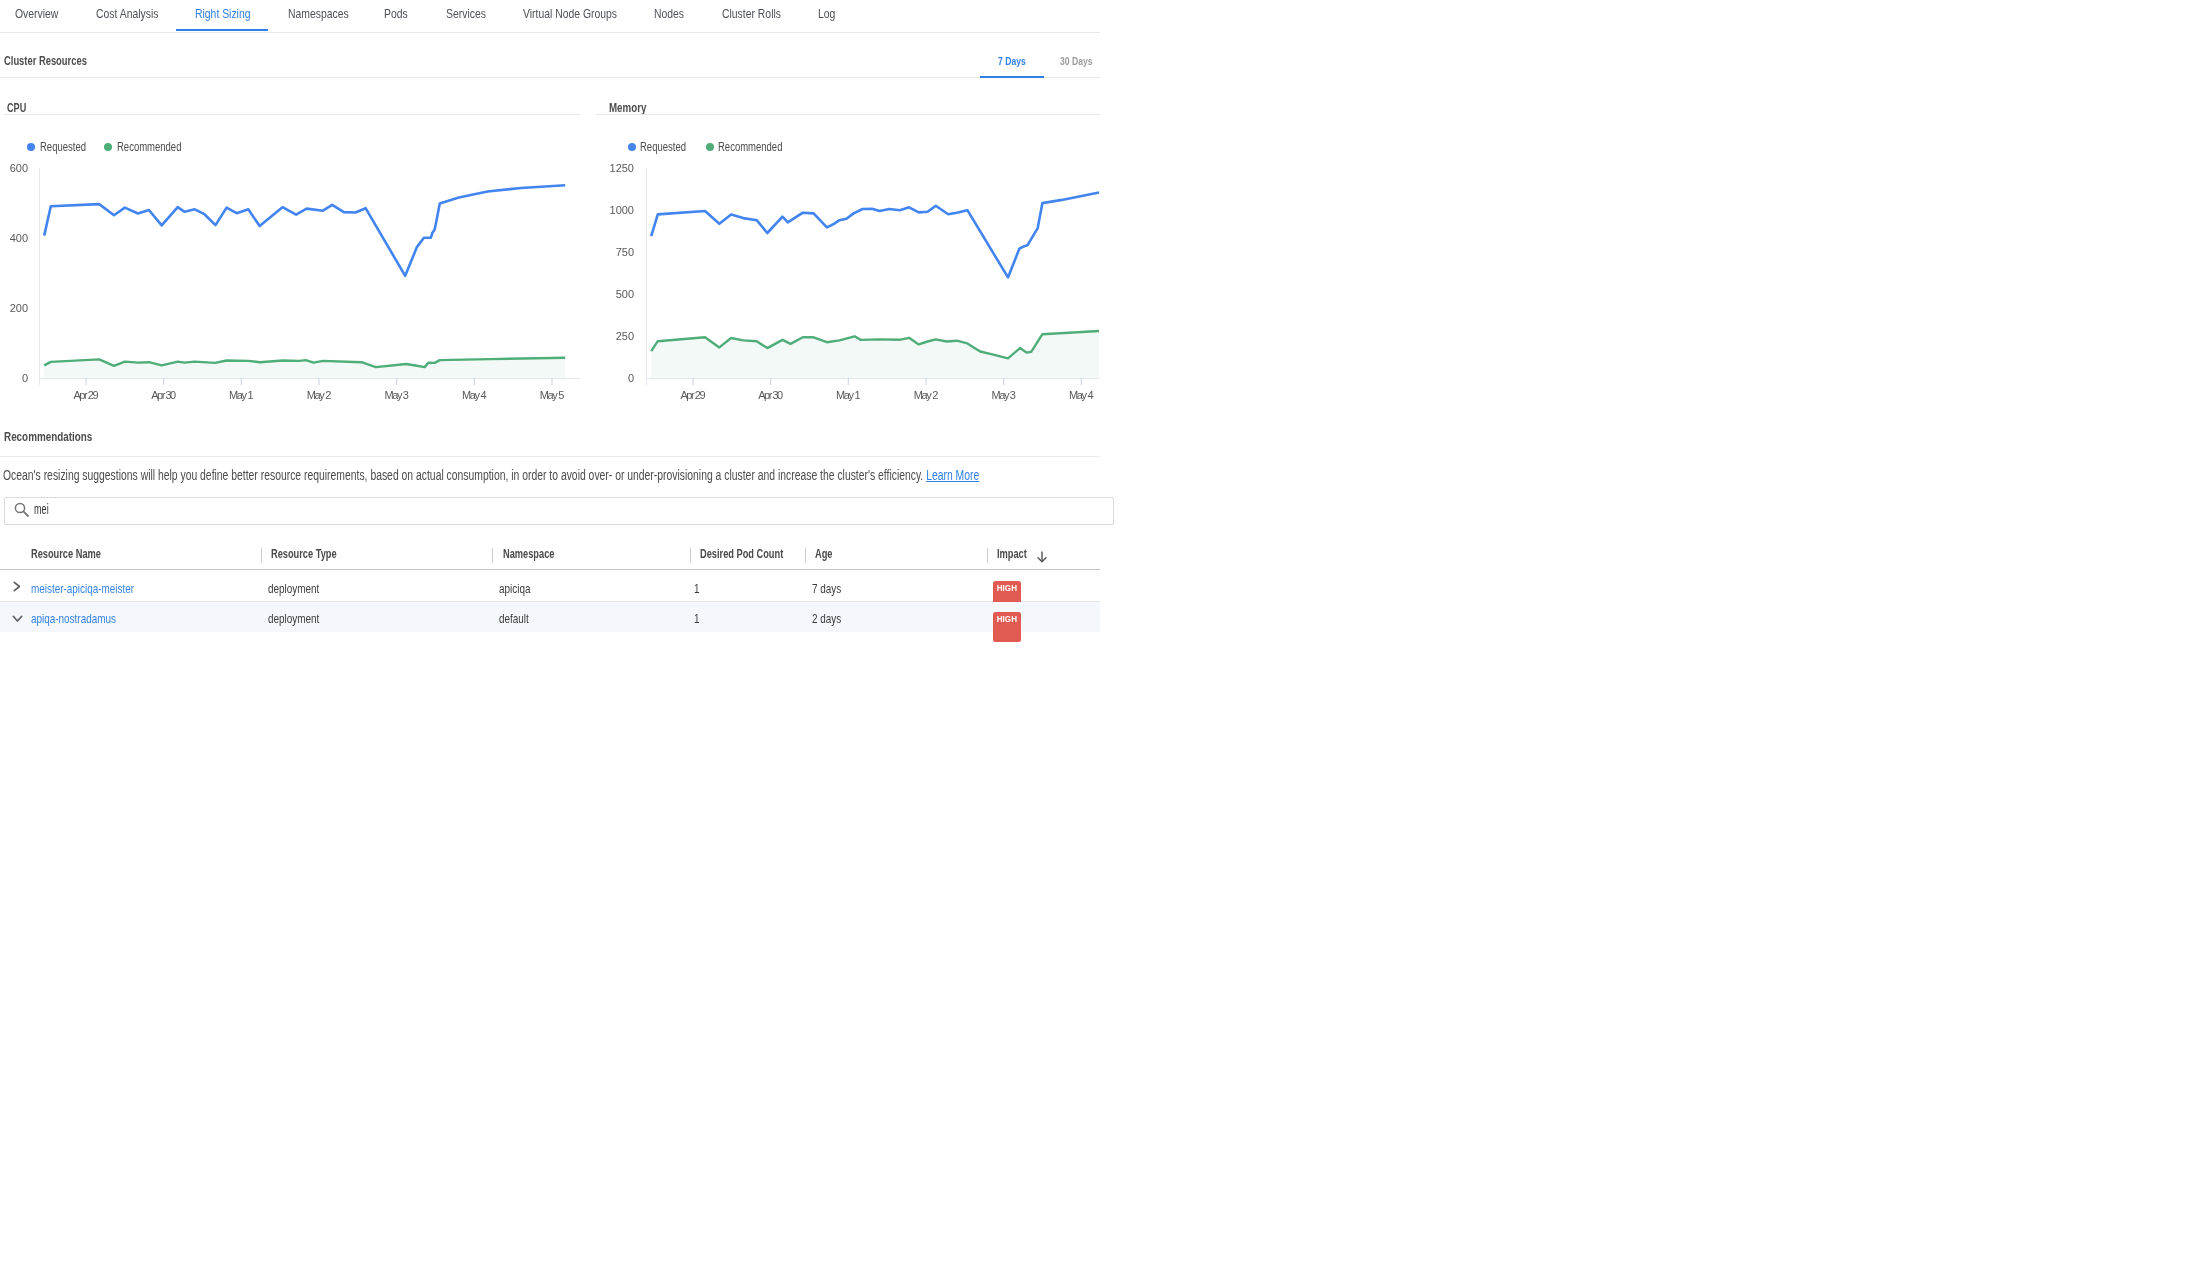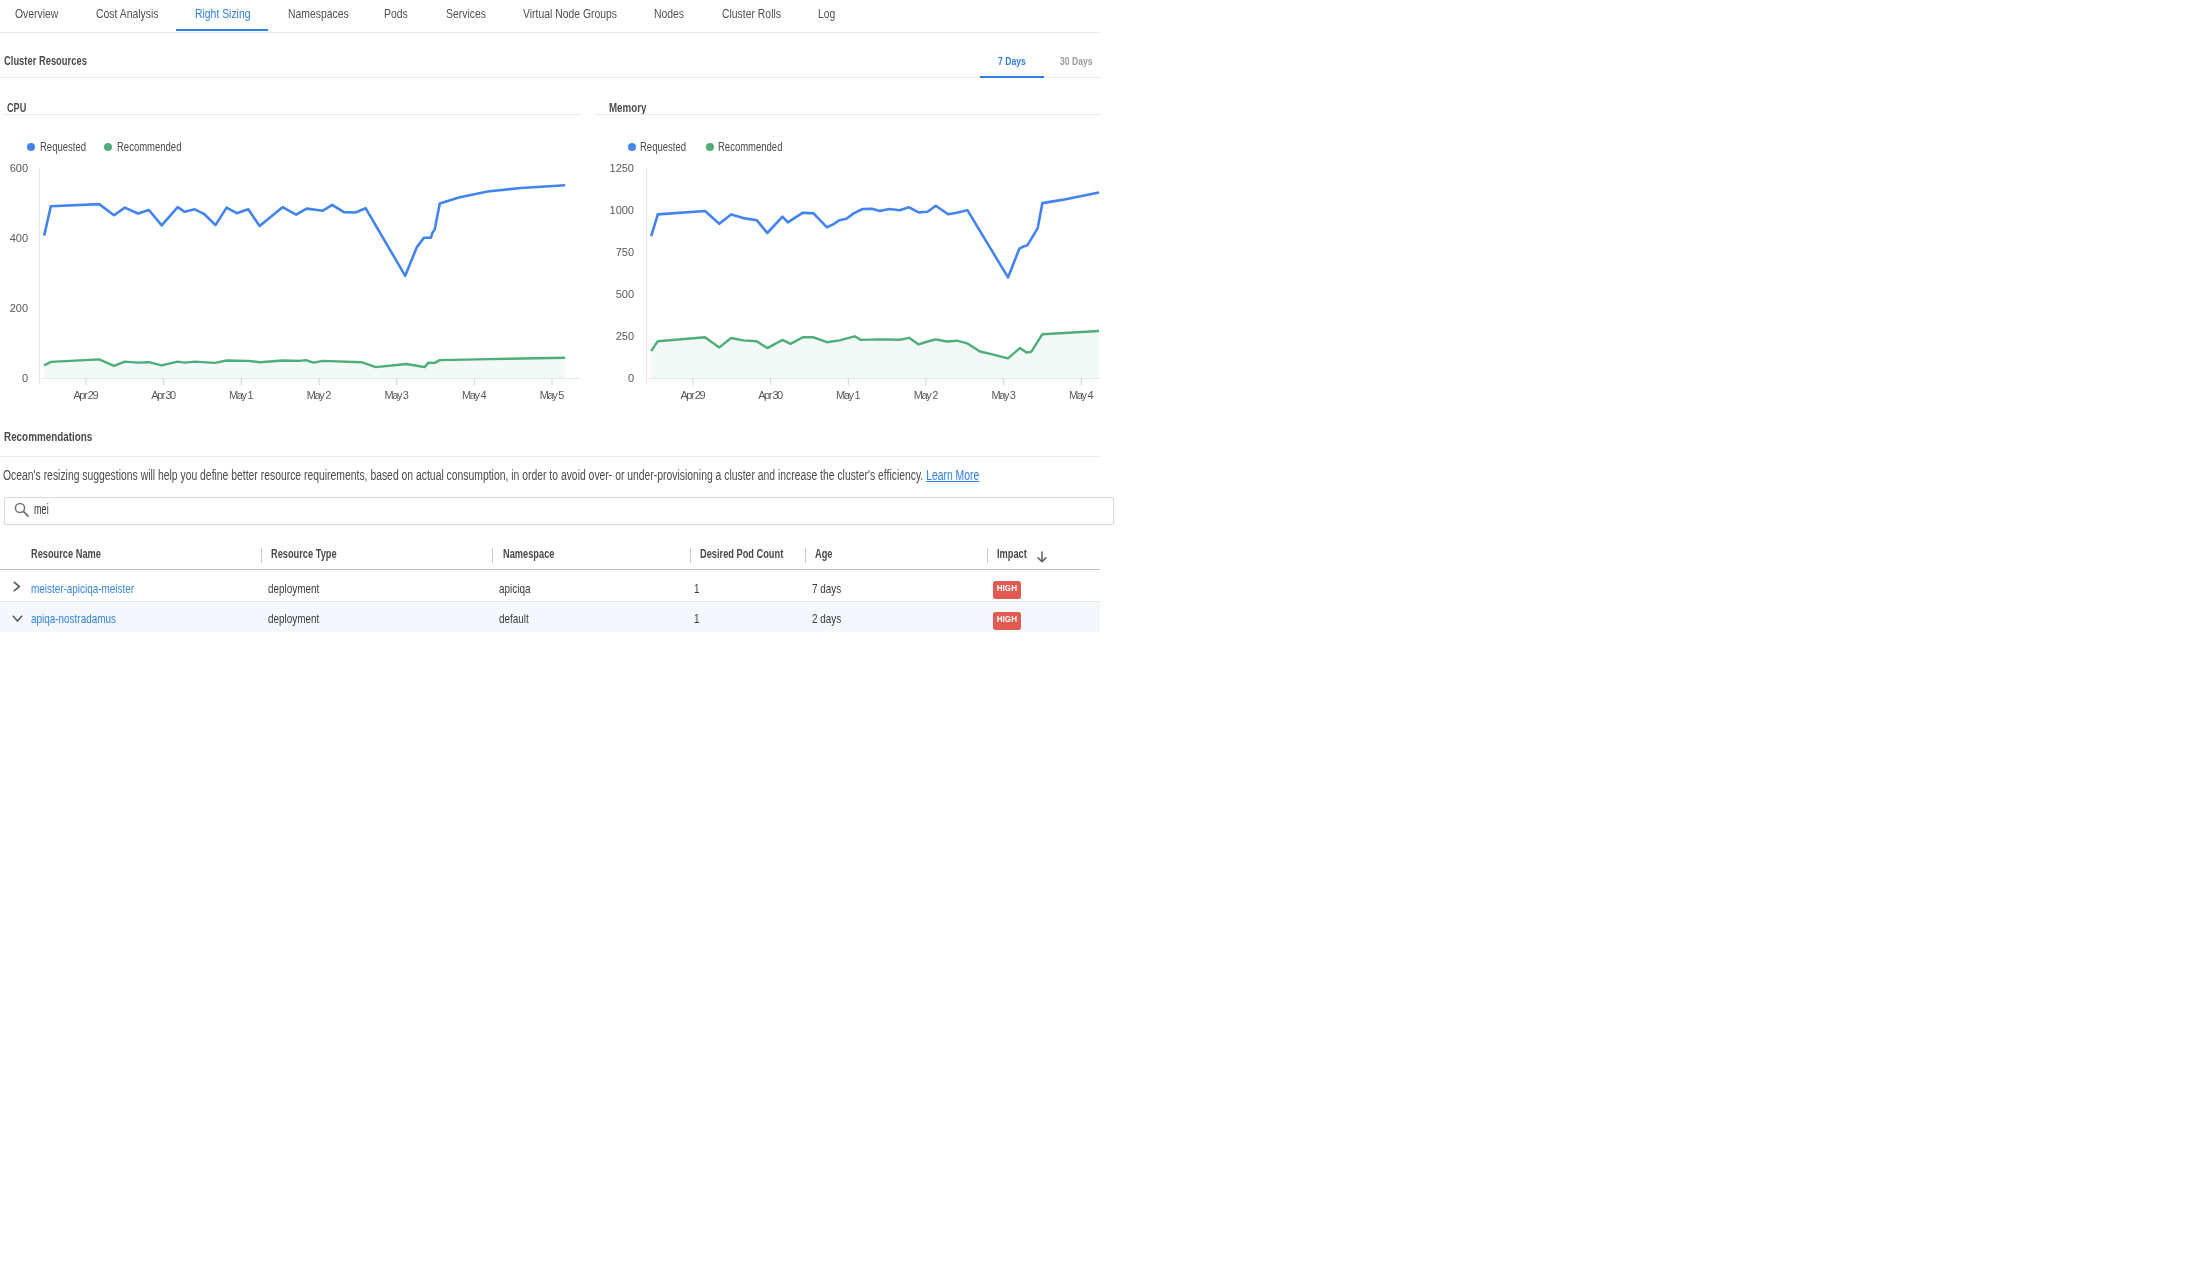--- a/index.html
+++ b/index.html
@@ -5,21 +5,21 @@
 * { margin:0; padding:0; box-sizing:border-box; }
 html,body { width:1100px; height:632px; overflow:hidden; background:#fff;
   font-family:"Liberation Sans", sans-serif; color:#4c4c4c; }
 .abs { position:absolute; transform-origin:0 50%; white-space:nowrap; }
 .tabtx{font-size:13px;color:#4d5156;}
 .dot{width:8px;height:8px;border-radius:50%;}
 .leg{font-size:12.5px;color:#4c4c4c;}
 .th{font-size:12.5px;font-weight:bold;color:#4a4a4a;}
 .sep{width:1px;height:15px;background:#ccc;top:547.5px;}
 .cell{font-size:13.5px;color:#3c3c3c;}
-.badge{left:992.5px;width:28px;height:18px;background:#e25b52;border-radius:2.5px;color:#fff;
+.badge{left:992.5px;width:28px;height:30px;background:#e25b52;border-radius:2.5px;color:#fff;
   font-size:9.5px;font-weight:bold;text-align:center;line-height:14.5px;}
 .badge span{display:inline-block;transform:scaleX(.85);}
 .s65{transform:scaleX(.65)} .s67{transform:scaleX(.67)} .s70{transform:scaleX(.70)}
 .s72{transform:scaleX(.735)} .s74{transform:scaleX(.74)} .s75{transform:scaleX(.75)}
 .s76{transform:scaleX(.76)} .s79{transform:scaleX(.79)} .s80{transform:scaleX(.80)} .s86{transform:scaleX(.86)}
 a { text-decoration:none; }
 </style>
 </head>
 <body>
 

